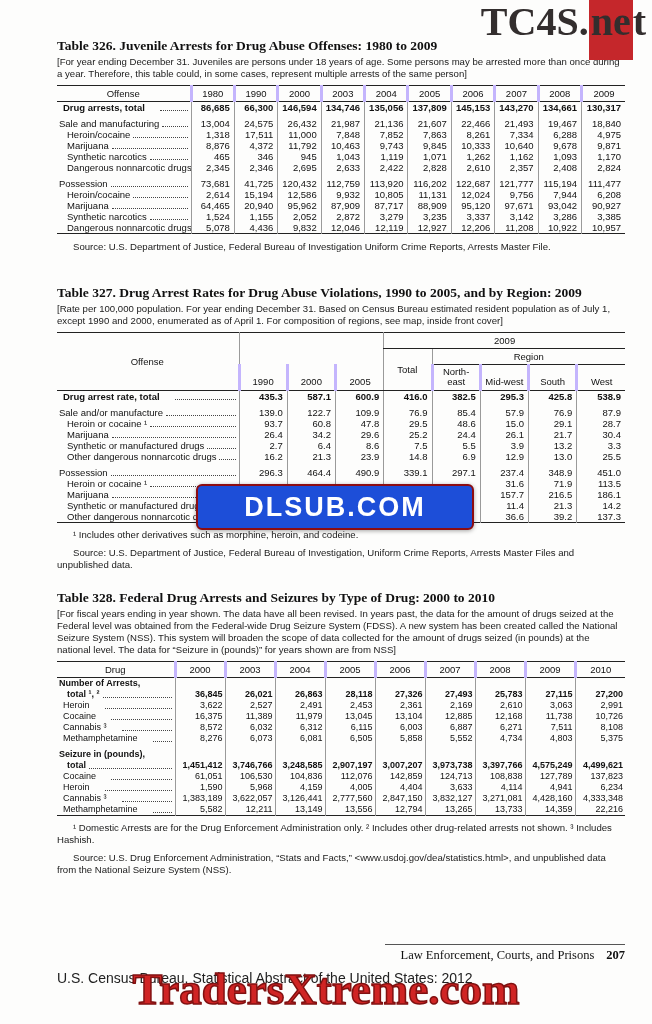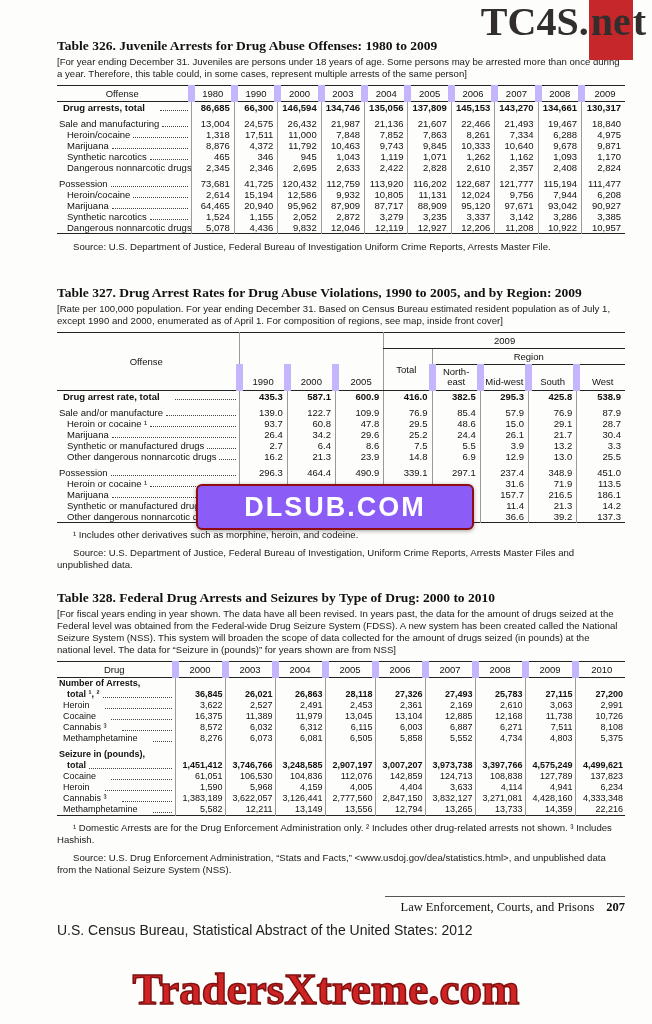--- a/index.html
+++ b/index.html
@@ -19,53 +19,53 @@
   p.src, p.fnote { font-size:9.6px; line-height:11.5px; margin-top:7px; text-indent:16px; color:#1a1a1a; }
   p.fnote { margin-top:6px; }
 
   table { border-collapse:collapse; table-layout:fixed; width:100%;
           font-size:9.5px; border-top:1.4px solid #222; border-bottom:1.4px solid #222; }
   thead th { font-weight:normal; font-size:9.5px; text-align:center; vertical-align:middle; padding:2px 1px; }
   th.stubhead { text-align:center; }
   .vb { border-left:1px solid #9a9a9a; }
   .hb { border-bottom:1px solid #222; }
   #t326 thead th, #t328 thead th { border-bottom:1px solid #222; }
-  #t326 thead th.yr, #t328 thead th.yr, #t327 th.yr { border-left:7px solid #c4b5fd; }
+  #t326 thead th.yr, #t328 thead th.yr, #t327 th.yr { border-left:3px solid #c4b5fd; }
   #t327 th.yr { vertical-align:bottom; padding-bottom:3px; }
   #t327 th.rgn { line-height:10px; vertical-align:bottom; padding-bottom:3px; }
   #t327 th.tot { vertical-align:middle; }
 
   tbody td { height:11px; line-height:11px; vertical-align:bottom; padding:0; }
   tr.spacer td { height:5px; }
   td.num { text-align:right; padding-right:4px; border-left:1px solid #9a9a9a;
            white-space:nowrap; overflow:hidden; }
   td.stub { overflow:hidden; }
   .wrap { display:flex; align-items:flex-end; }
   .wrap .lt { white-space:nowrap; }
   .leader { flex:1; min-width:5px; border-bottom:1px dotted #444; margin:0 3px 2px 3px; }
   .i0 { padding-left:2px; } .i1 { padding-left:6px;gap:12px; } .i2 { padding-left:10px; }
   tr.b td { font-weight:bold; }
   #t328 { font-size:9px; }
   #t328 td.num { padding-right:2px; }
 
   .sec327 { margin-top:32px; }
   .sec328 { margin-top:20px; }
 
-  .footer { position:absolute; left:57px; right:27px; top:896px; }
+  .footer { position:absolute; left:57px; right:27px; top:944px; }
   .frule { border-top:1px solid #555; width:240px; margin-left:auto; margin-bottom:3px; }
   .fright { text-align:right; font-family:"Liberation Serif", serif; font-size:12.5px; color:#111; }
   .fpage { font-weight:bold; margin-left:12px; }
   .fcredit { font-size:14px; margin-top:7px; color:#222; }
 
   .wm-tc4s { position:absolute; top:0; right:6px; z-index:5;
     font-family:"Liberation Serif", serif; font-weight:bold; font-size:40px; line-height:44px;
     color:#332e2e; }
   .wm-tc4s-red { background:#c5272b; padding:16px 2px; }
   .wm-dlsub { position:absolute; left:196px; top:484px; width:278px; height:46px; z-index:5;
-    background:#8b5cf6; border:2px solid #8d0d12; border-radius:6px;
+    background:#1d4ed8; border:2px solid #8d0d12; border-radius:6px;
     color:#fff; font-weight:bold; font-size:27px; letter-spacing:2px;
     display:flex; align-items:center; justify-content:center;
     box-shadow:0 1px 4px rgba(0,0,0,.35); }
   .wm-traders { position:absolute; left:50%; transform:translateX(-50%); top:963px; z-index:6;
     font-family:"Liberation Serif", serif; font-weight:bold; font-size:45px; white-space:nowrap;
     color:#d02424; -webkit-text-stroke:1.5px #801111;
     text-shadow:0 0 1px #801111; }
 </style>
 </head>
 <body>

